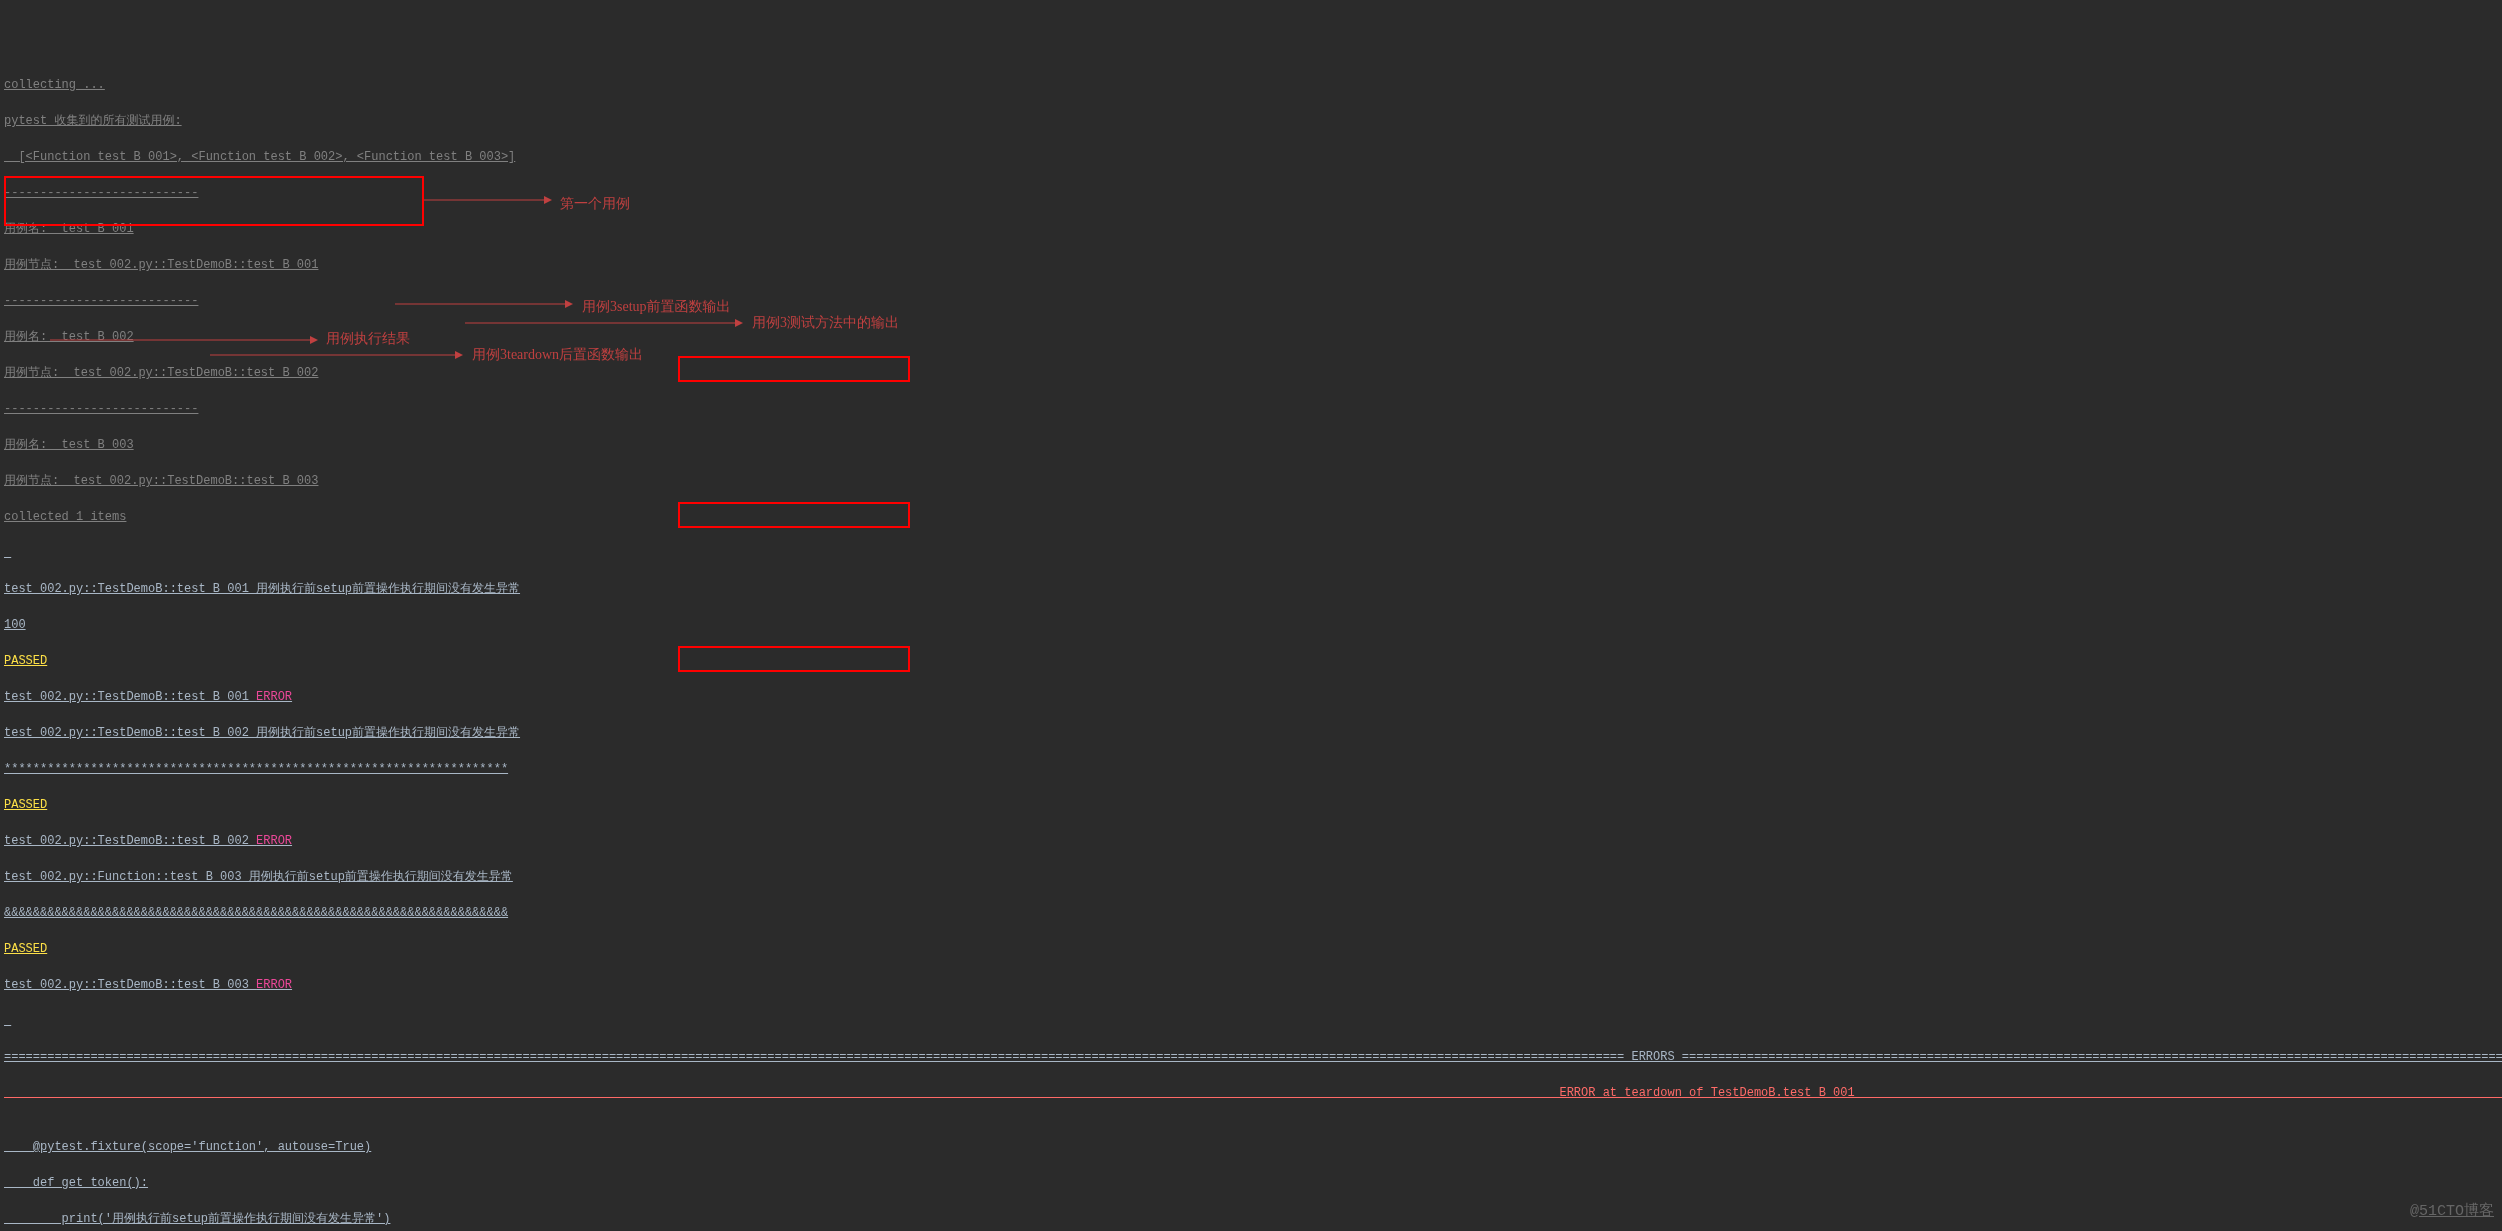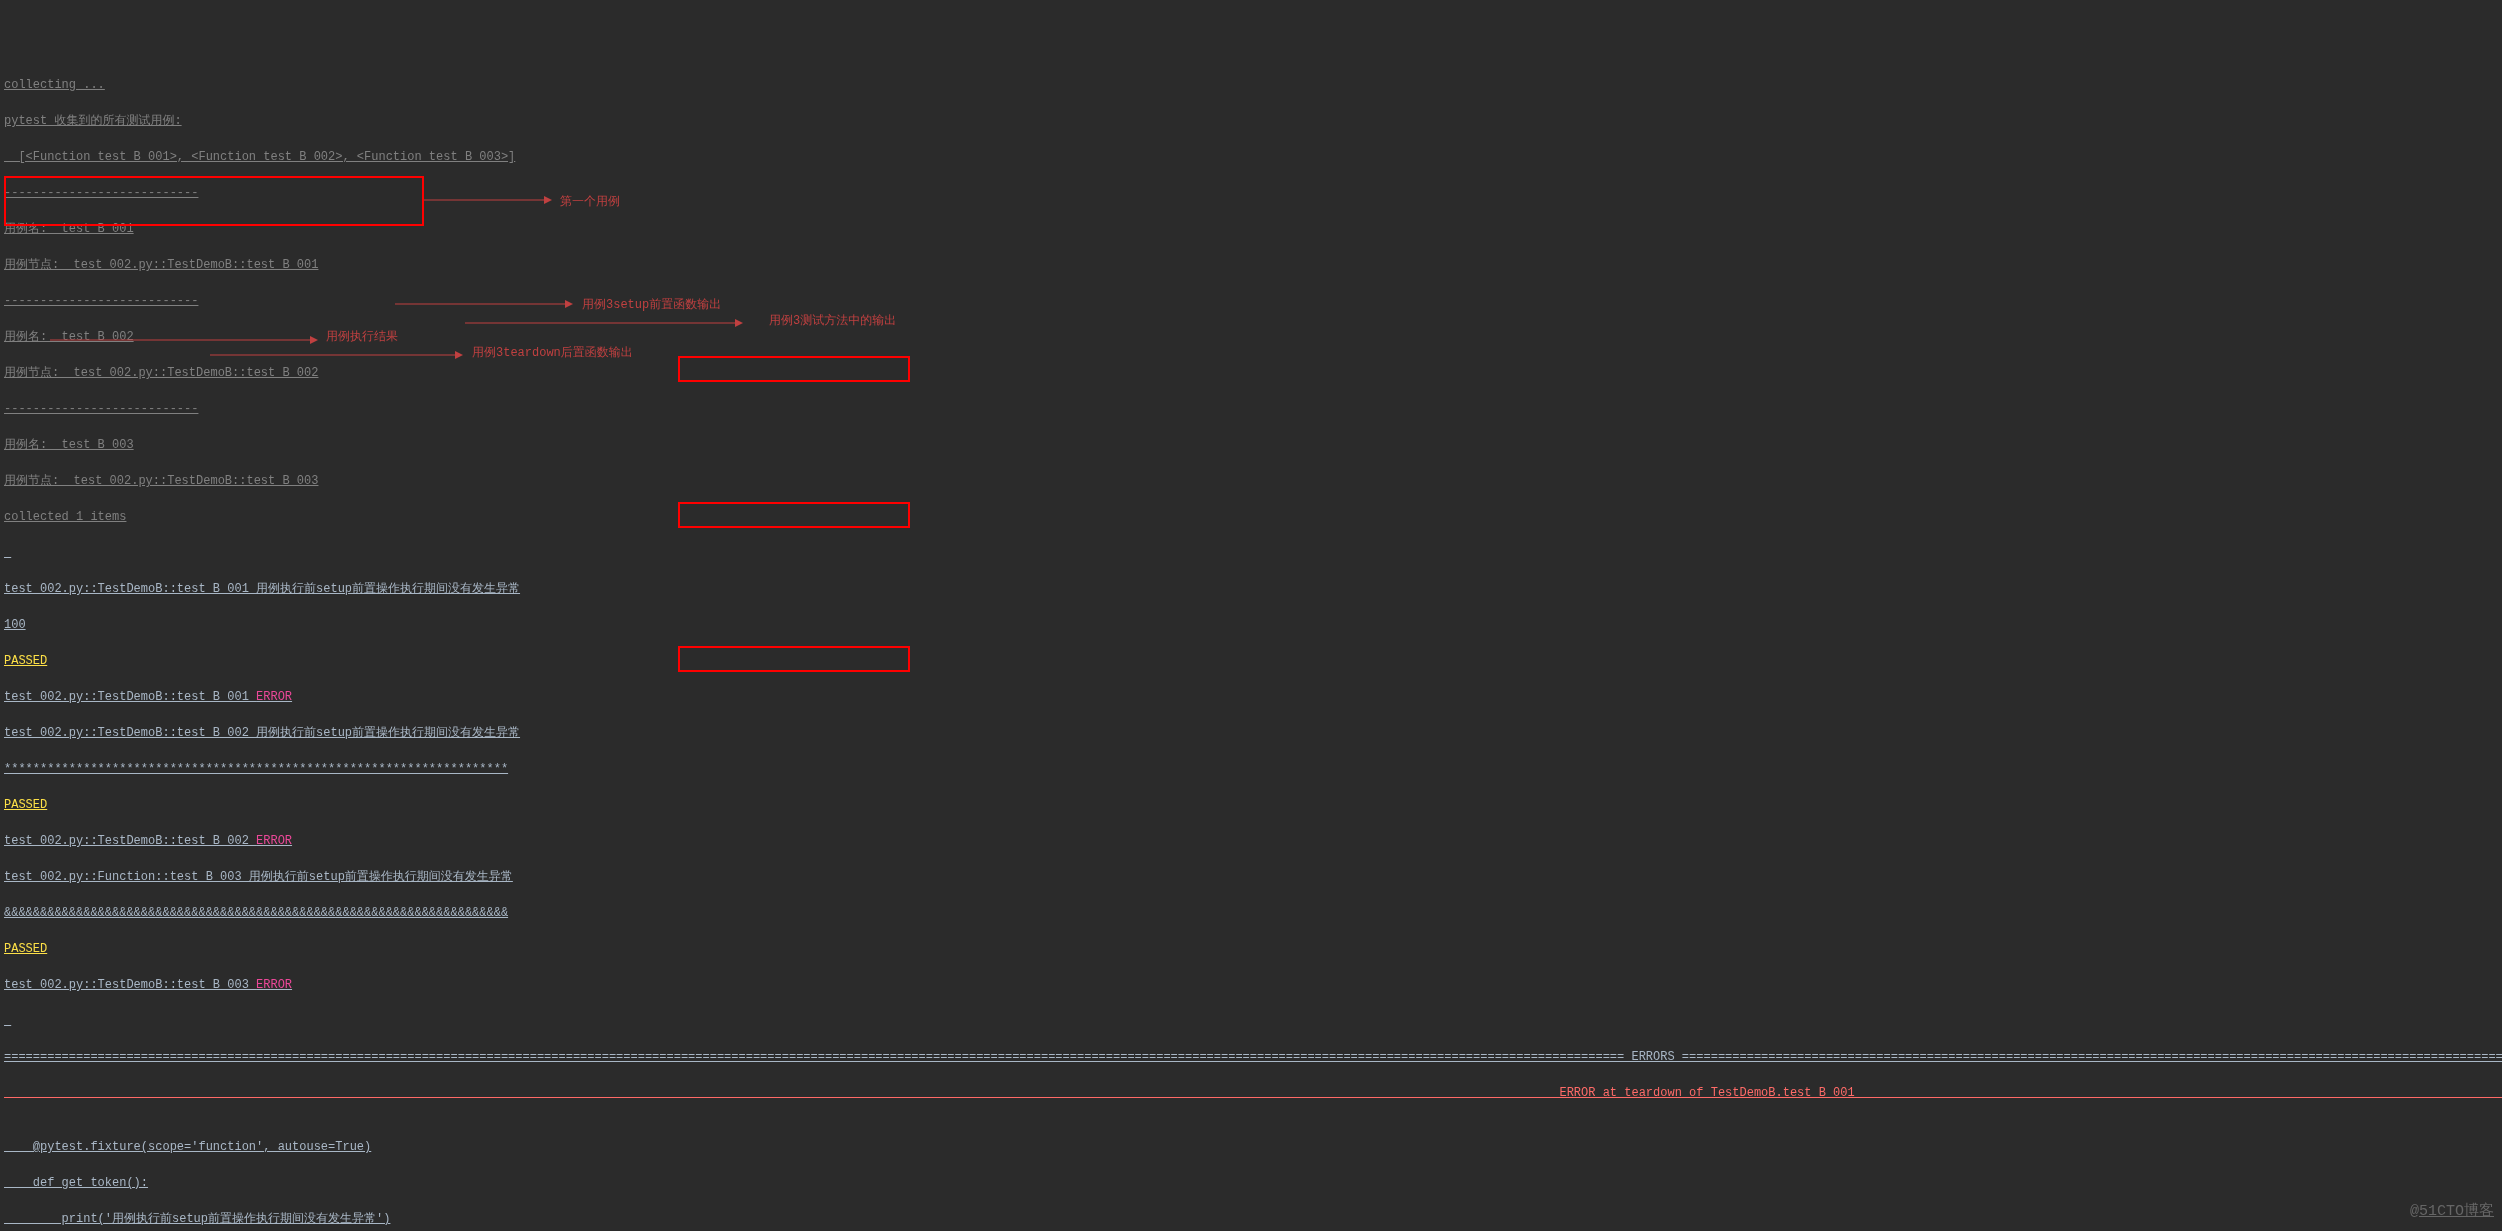--- a/index.html
+++ b/index.html
@@ -35,22 +35,22 @@
   .box4 { left: 678px; top: 646px; width: 232px; height: 26px; }
   
   
   .arrow-svg {
     position: absolute;
     pointer-events: none;
   }
   .anno-label {
     position: absolute;
     color: #c04040;
-    font-family: Liberation Mono, monospace;
-    font-size: 12px;
+    font-family: Liberation Serif, serif;
+    font-size: 14px;
     pointer-events: none;
   }
   .watermark {
     position: absolute;
     right: 8px;
     bottom: 8px;
     color: #666;
     font-size: 15px;
     text-decoration: underline;
   }
@@ -135,21 +135,21 @@
 <svg class="arrow-svg" style="left:395px;top:294px;width:180px;height:20px;">
     <line x1="0" y1="10" x2="170" y2="10" stroke="#c04040" stroke-width="1"></line>
     <polygon points="170,6 178,10 170,14" fill="#c04040"></polygon>
   </svg>
 <div class="anno-label" style="left:582px;top:296px;">用例3setup前置函数输出</div>
 
 <svg class="arrow-svg" style="left:465px;top:313px;width:280px;height:20px;">
     <line x1="0" y1="10" x2="270" y2="10" stroke="#c04040" stroke-width="1"></line>
     <polygon points="270,6 278,10 270,14" fill="#c04040"></polygon>
   </svg>
-<div class="anno-label" style="left:752px;top:312px;margin-left:17px;">用例3测试方法中的输出</div>
+<div class="anno-label" style="left:752px;top:312px;">用例3测试方法中的输出</div>
 
 <svg class="arrow-svg" style="left:50px;top:330px;width:270px;height:20px;">
     <line x1="0" y1="10" x2="260" y2="10" stroke="#c04040" stroke-width="1"></line>
     <polygon points="260,6 268,10 260,14" fill="#c04040"></polygon>
   </svg>
 <div class="anno-label" style="left:326px;top:328px;">用例执行结果</div>
 
 <svg class="arrow-svg" style="left:210px;top:345px;width:255px;height:20px;">
     <line x1="0" y1="10" x2="245" y2="10" stroke="#c04040" stroke-width="1"></line>
     <polygon points="245,6 253,10 245,14" fill="#c04040"></polygon>

